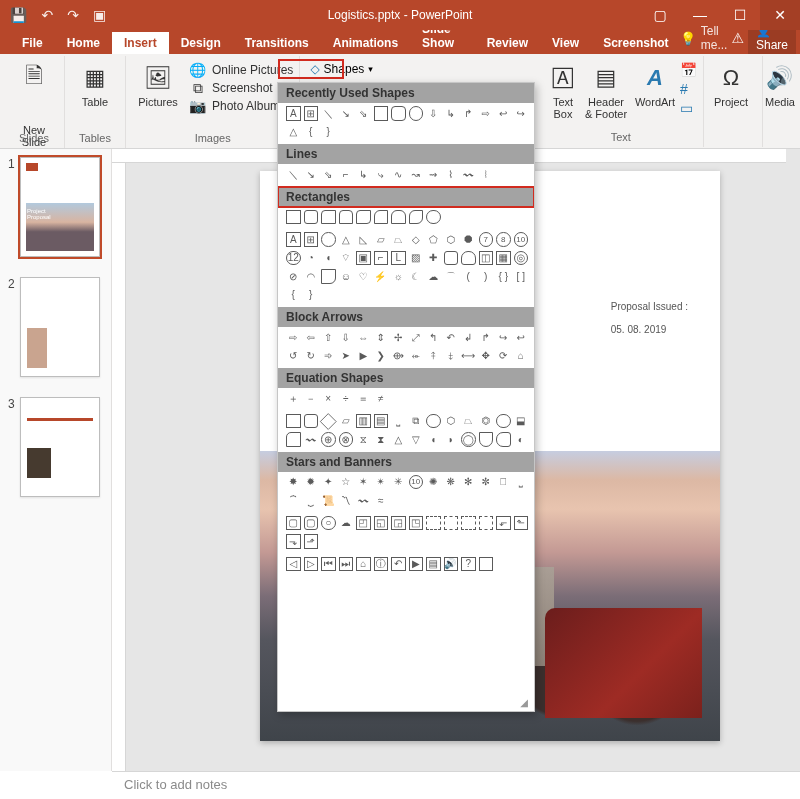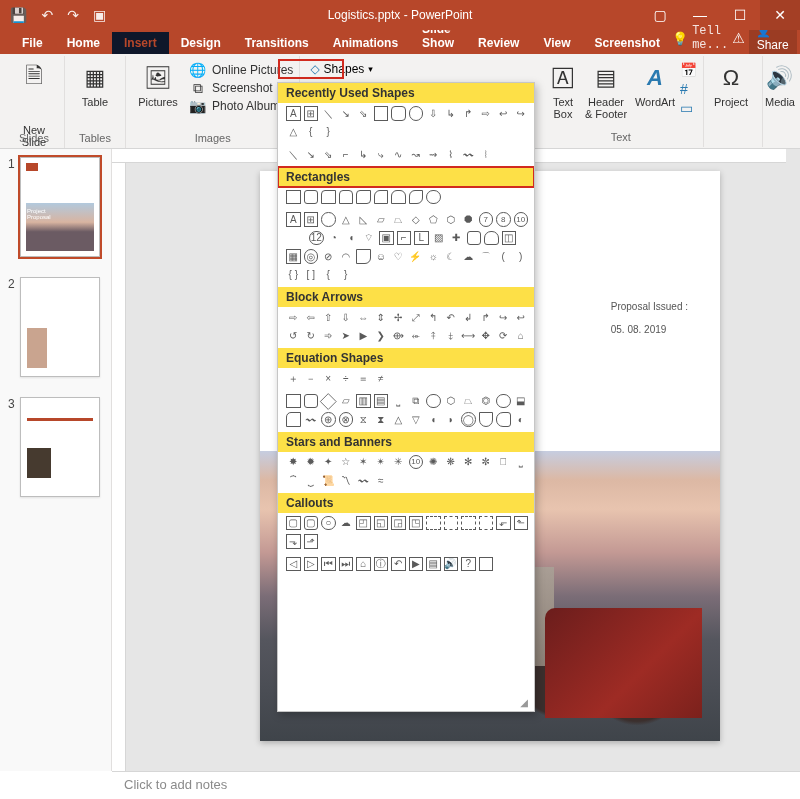--- a/index.html
+++ b/index.html
@@ -16,23 +16,23 @@
 .titlebar .right-icons { margin-left: auto; display: flex; align-items: center; }
 .titlebar .right-icons .win-btn { width: 40px; height: 30px; display:flex; align-items:center; justify-content:center; font-size:14px; }
 .titlebar .right-icons .win-btn.close { background: rgba(0,0,0,.1); }
 
 
 .menutabs {
   height: 24px; background: #b7472a; display:flex; align-items:flex-end; padding-left:10px;
   color:#fff; font-size:12px; gap:0;
 }
 .menutabs .tab { padding: 4px 12px; cursor: default; font-weight: bold; }
-.menutabs .tab.active { background:#0f172a; color:#b7472a; }
+.menutabs .tab.active { background:#ffffff; color:#b7472a; }
 .menutabs .right-area { margin-left:auto; display:flex; align-items:center; padding-right:4px; color:#fff; font-size:12px; gap:4px; }
-.menutabs .right-area .tell { opacity:.85;font-family:Liberation Mono, monospace; }
+.menutabs .right-area .tell { opacity:.85; }
 .menutabs .right-area .warn { color:#f7cб00; font-size:14px; }
 .menutabs .right-area .share { background: rgba(0,0,0,.15); padding:2px 8px; }
 
 
 .ribbon {
   height: 95px; background:#f3f2f1; border-bottom:1px solid #d6d6d6;
   display:flex; padding:2px 4px 0 4px; position:relative;
 }
 .ribbon .group {
   border-right:1px solid #e1dfde; padding:2px 6px 1px 6px;
@@ -96,21 +96,21 @@
   position:absolute; right:36%; bottom:26%; width:44%; height:34%;
   background:linear-gradient(to bottom,#a99e95 0%, #8b8076 100%);
 }
 
 
 .shapes-menu {
   position:absolute; left:277px; top:82px; width:258px; height:630px;
   background:#fff; border:1px solid #c6c6c6; box-shadow:2px 3px 8px rgba(0,0,0,.25);
   font-size:12px; color:#333; z-index:50; overflow:hidden;
 }
-.shapes-menu .cat-hdr { background:#fde047; padding:3px 8px; font-weight:600; }
+.shapes-menu .cat-hdr { background:#a3a3a3; padding:3px 8px; font-weight:600; }
 .shapes-menu .cat-hdr.highlight { outline:2px solid #d12b1f; outline-offset:-1px; }
 .shapes-menu .shape-row { display:flex; flex-wrap:wrap; padding:3px 6px 5px 8px; gap:4px 3px; }
 .shapes-menu .s {
   width:14.5px; height:14.5px; border:1px solid #5a5a5a; font-size:10px; line-height:13px;
   display:flex; align-items:center; justify-content:center; color:#5a5a5a; background:#fff;
 }
 .shapes-menu .s.no-border { border:none; }
 .shapes-menu .s.round { border-radius:50%; }
 .shapes-menu .s.diag { transform:rotate(45deg) scale(.8); }
 
@@ -329,20 +329,21 @@
     <div class="s no-border">↳</div>
     <div class="s no-border">↱</div>
     <div class="s no-border">⇨</div>
     <div class="s no-border">↩</div>
     <div class="s no-border">↪</div>
     <div class="s no-border">△</div>
     <div class="s no-border">{</div>
     <div class="s no-border">}</div>
   </div>
 
+  <div class="cat-hdr">Lines</div>
   <div class="shape-row">
     <div class="s no-border">＼</div>
     <div class="s no-border">↘</div>
     <div class="s no-border">⇘</div>
     <div class="s no-border">⌐</div>
     <div class="s no-border">↳</div>
     <div class="s no-border">⤷</div>
     <div class="s no-border">∿</div>
     <div class="s no-border">↝</div>
     <div class="s no-border">⇝</div>
@@ -372,21 +373,21 @@
     <div class="s no-border">◺</div>
     <div class="s no-border">▱</div>
     <div class="s no-border">⏢</div>
     <div class="s no-border">◇</div>
     <div class="s no-border">⬠</div>
     <div class="s no-border">⬡</div>
     <div class="s no-border">⯃</div>
     <div class="s round" style="font-size:8px;">7</div>
     <div class="s round" style="font-size:8px;">8</div>
     <div class="s round" style="font-size:8px;">10</div>
-    <div class="s round" style="font-size:10px;margin-left:23px;">12</div>
+    <div class="s round" style="font-size:10px;">12</div>
     <div class="s no-border">◔</div>
     <div class="s no-border">◖</div>
     <div class="s no-border">⌔</div>
     <div class="s">▣</div>
     <div class="s">⌐</div>
     <div class="s">L</div>
     <div class="s no-border">▨</div>
     <div class="s no-border">✚</div>
     <div class="s" style="border-radius:3px;"></div>
     <div class="s" style="border-radius:7px 7px 3px 3px;"></div>
@@ -501,21 +502,20 @@
     <div class="s no-border">⎕</div>
     <div class="s no-border">⎵</div>
     <div class="s no-border">⏞</div>
     <div class="s no-border">⏟</div>
     <div class="s no-border">📜</div>
     <div class="s no-border">〽</div>
     <div class="s no-border">〰</div>
     <div class="s no-border">≈</div>
   </div>
 
-  <div class="cat-hdr">Callouts</div>
   <div class="shape-row">
     <div class="s">▢</div>
     <div class="s" style="border-radius:3px;">▢</div>
     <div class="s round">○</div>
     <div class="s no-border">☁</div>
     <div class="s">◰</div>
     <div class="s">◱</div>
     <div class="s">◲</div>
     <div class="s">◳</div>
     <div class="s" style="border-style:dashed;"></div>

